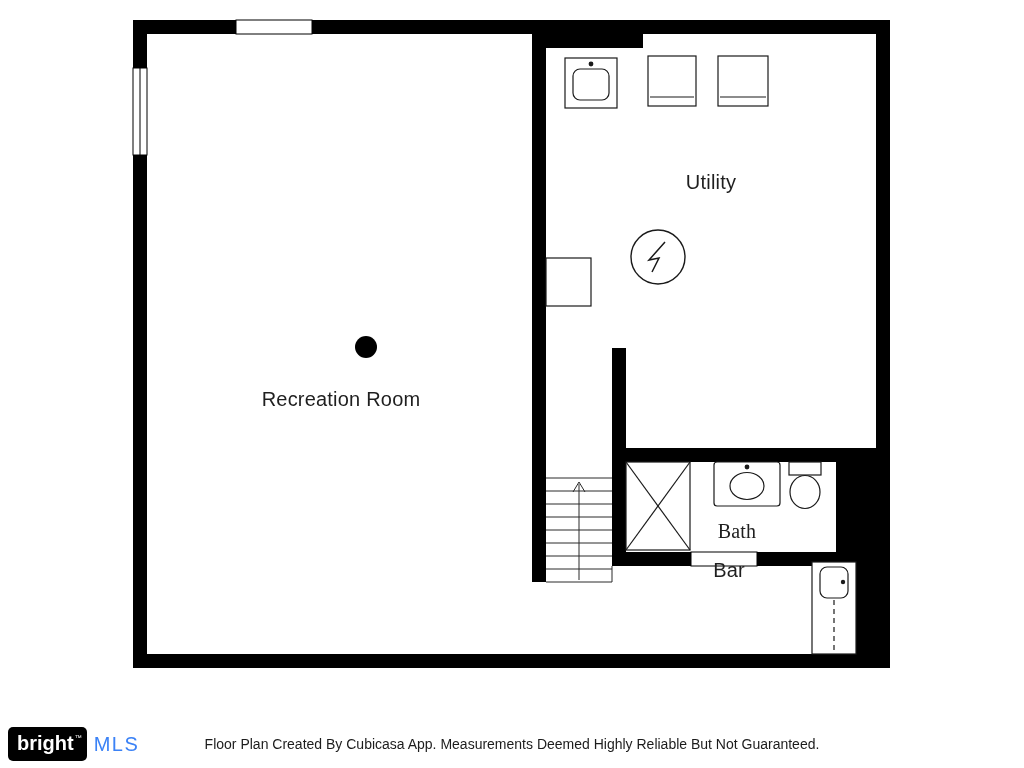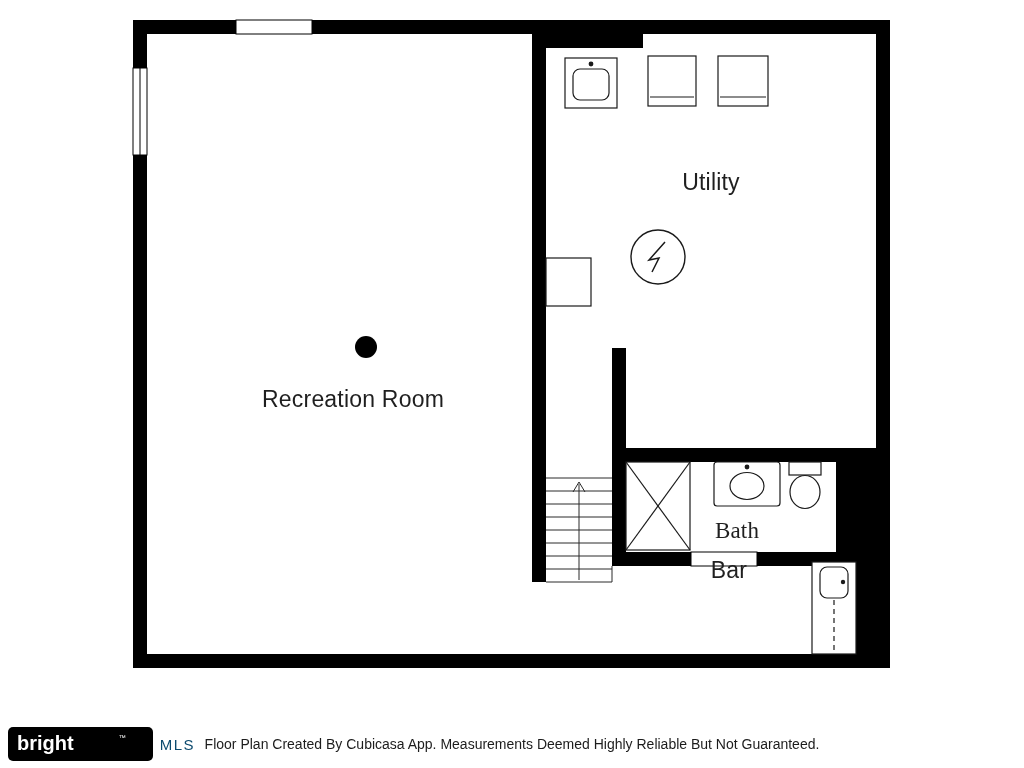--- a/index.html
+++ b/index.html
@@ -1,29 +1,29 @@
 <!DOCTYPE html>
 <html><head>
 <meta charset="utf-8">
 <style>
   * { margin:0; padding:0; box-sizing:border-box; }
   html,body { width:1024px; height:768px; }
   body { background:#ffffff; font-family:"Liberation Sans", sans-serif; }
   .stage { position:relative; width:1024px; height:768px; background:#ffffff; overflow:hidden; }
   .plan-svg { position:absolute; left:0; top:0; }
-  .room-label { position:absolute; transform:translate(-50%,-50%); font-size:23px; color:#1f1f1f; white-space:nowrap; letter-spacing:0.2px; }
-  #label-recreation { left:341px; top:399px;margin-left:12px; }
+  .room-label { position:absolute; transform:translate(-50%,-50%); font-size:20px; color:#1f1f1f; white-space:nowrap; letter-spacing:0.2px; }
+  #label-recreation { left:341px; top:399px; }
   #label-utility { left:711px; top:182px; }
   #label-bath { left:737px; top:531px;font-family:Liberation Serif, serif; }
   #label-bar { left:729px; top:570px; }
   .disclaimer { position:absolute; left:0; right:0; top:736px; text-align:center; font-size:14px; color:#1c1c1c; }
   .logo { position:absolute; left:8px; top:727px; display:flex; align-items:center; gap:7px; }
-  .logo-box { background:#000; color:#fff; border-radius:5px; padding:6px 27px 8px 9px; font-weight:bold; font-size:20px; line-height:1; display:flex; align-items:flex-start;gap:44px; }
+  .logo-box { background:#000; color:#fff; border-radius:5px; padding:6px 5px 8px 9px; font-weight:bold; font-size:20px; line-height:1; display:flex; align-items:flex-start; }
   .logo-tm { font-size:7px; font-weight:normal; margin-left:1px; margin-top:1px; }
-  .logo-mls { color:#0c4a6e; font-size:15px; letter-spacing:1.5px; }
+  .logo-mls { color:#3b82f6; font-size:20px; letter-spacing:1.5px; }
 </style>
 </head>
 <body>
 
 <div class="stage">
 
   <svg class="plan-svg" width="1024" height="768" viewBox="0 0 1024 768">
 
     <g fill="#000000">
       <rect x="133" y="20" width="757" height="14"></rect>

